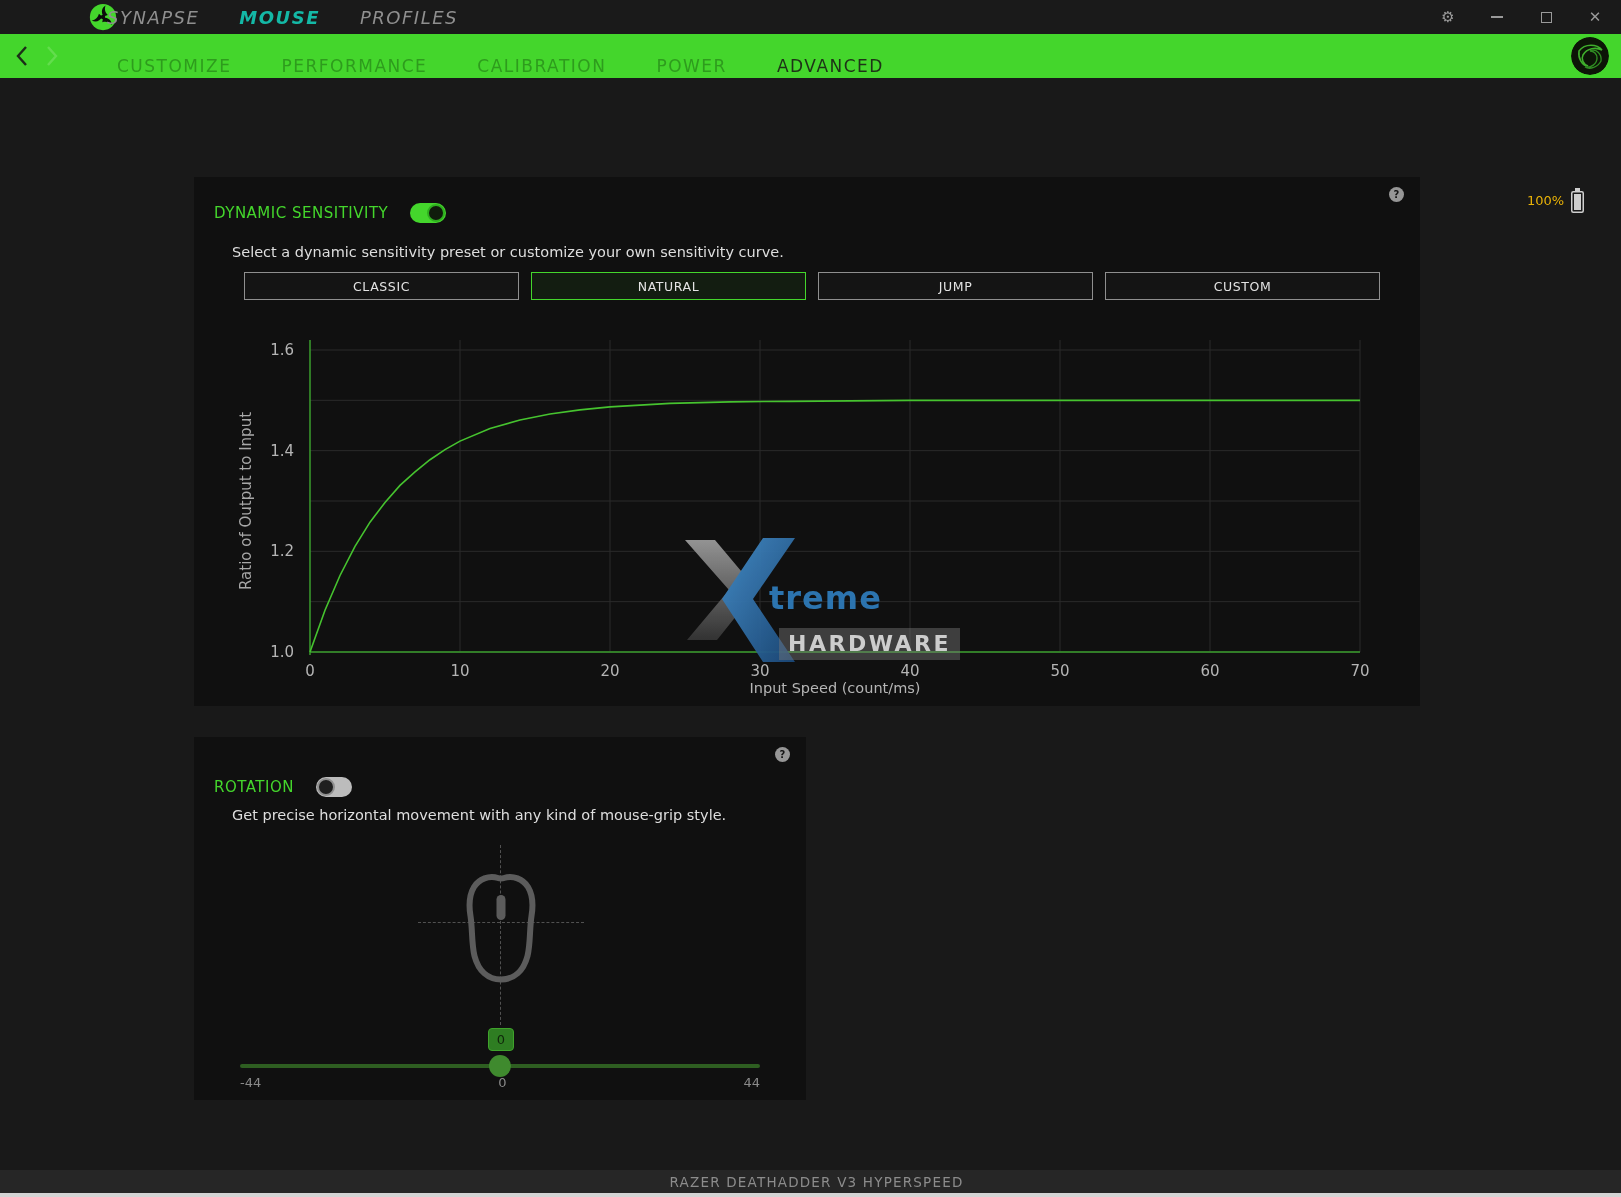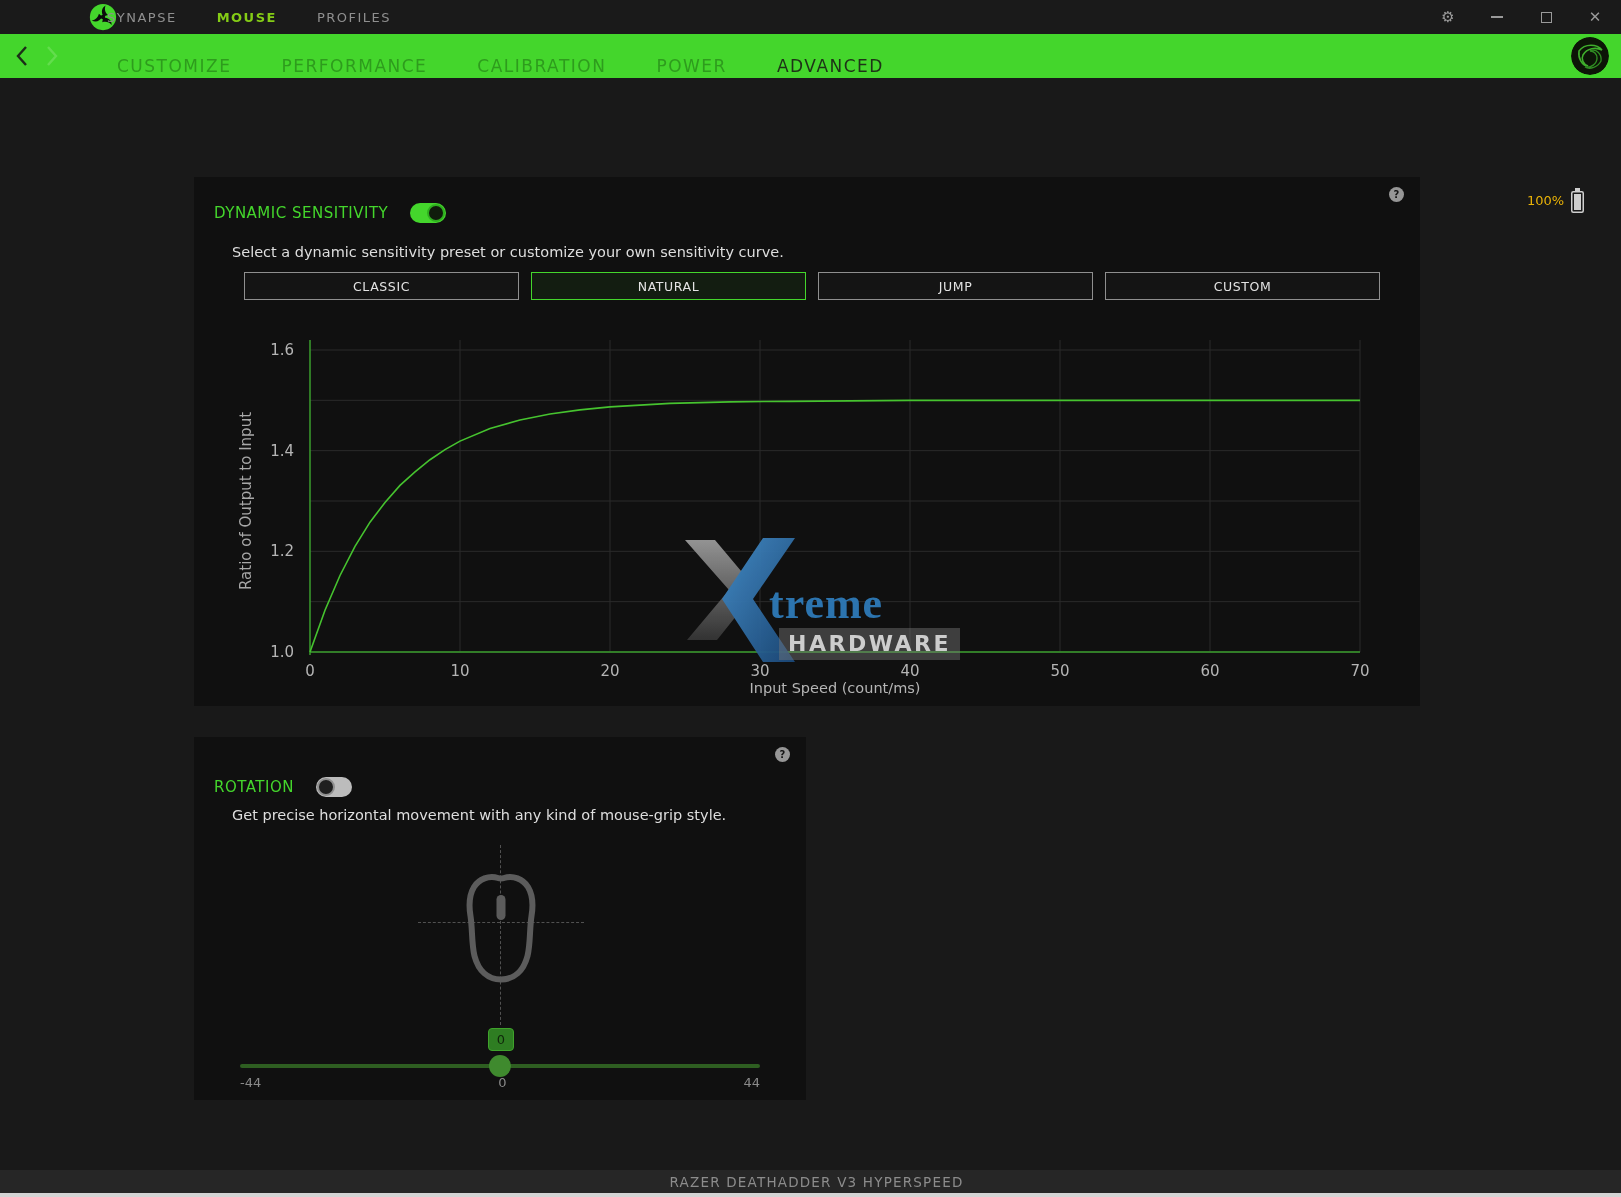--- a/index.html
+++ b/index.html
@@ -7,22 +7,22 @@
   .app {
     position:relative; width:1621px; height:1197px; overflow:hidden;
     background:#191919; font-family:"DejaVu Sans","Liberation Sans",sans-serif;
     -webkit-font-smoothing:antialiased;
   }
   
   .titlebar { position:absolute; left:0; top:0; width:100%; height:34px; background:#1a1a1a; }
   .logo-wrap { position:absolute; left:89px; top:3px; width:28px; height:28px; cursor:pointer; }
   .tb-tabs { position:absolute; left:107px; top:0; height:34px; display:flex; gap:40px; align-items:center; padding-left:56px; }
   .tb-tabs { left:51px; } 
-  .tb-tab { font-size:13px; letter-spacing:1.5px; color:#8f8f8f; cursor:pointer; }
-  .tb-tab.active { color:#84cc16; font-weight:bold; }
+  .tb-tab { font-size:18px; letter-spacing:1.5px; color:#8f8f8f; cursor:pointer;font-style:italic; }
+  .tb-tab.active { color:#14b8a6; font-weight:bold; }
   .tb-controls { position:absolute; right:18px; top:0; height:34px; display:flex; align-items:center; gap:33px; }
   .tb-ctrl { width:16px; height:16px; display:flex; align-items:center; justify-content:center; color:#9a9a9a; cursor:pointer; font-size:15px; }
   .ctrl-min-shape { width:12px; height:0; border-top:2px solid #9a9a9a; }
   .ctrl-max-shape { width:11px; height:11px; border:1.5px solid #9a9a9a; }
   
   .navbar { position:absolute; left:0; top:34px; width:100%; height:44px; background:#44d62c; }
   .nav-chevrons { position:absolute; left:14px; top:0; height:44px; display:flex; align-items:center; gap:14px; }
   .nav-back, .nav-fwd { width:16px; height:22px; cursor:pointer; }
   .nav-tabs { position:absolute; left:117px; top:0; height:44px; display:flex; gap:50px; align-items:center; padding-top:20px; }
   .nav-tab { font-size:17px; letter-spacing:1.5px; color:#2e9c1d; cursor:pointer; }
@@ -66,21 +66,21 @@
   .preset { flex:1; height:28px; border:1px solid #8f8f8f; background:rgba(255,255,255,0.02);
       color:#e3e3e3; font-size:12.5px; letter-spacing:.6px; display:flex; align-items:center;
       justify-content:center; cursor:pointer; }
   .preset.selected { border-color:#44d62c; background:rgba(68,214,44,0.07); }
   
   .chart-svg { position:absolute; left:0; top:150px; }
   .chart-svg text { font-family:"DejaVu Sans","Liberation Sans",sans-serif; }
   
   .watermark { position:absolute; left:471px; top:359px; width:300px; height:128px; opacity:.95; pointer-events:none; z-index:5; }
   .wm-x { position:absolute; left:0; top:0; }
-  .wm-treme { position:absolute; left:104px; top:46px; font-size:44px; font-weight:bold; color:#2e7ab8; letter-spacing:1px; line-height:1;font-family:Liberation Serif, serif; }
+  .wm-treme { position:absolute; left:104px; top:46px; font-size:32px; font-weight:bold; color:#2e7ab8; letter-spacing:1px; line-height:1; }
   .wm-hardware { position:absolute; left:114px; top:92px; font-size:22px; font-weight:bold; letter-spacing:2.5px;
       color:#d8d8d8; background:rgba(125,125,125,0.45); padding:3px 9px; line-height:1.2; }
   
   .cross-v { position:absolute; left:306px; top:108px; width:0; height:180px; border-left:1px dashed #515151; }
   .cross-h { position:absolute; left:224px; top:185px; width:166px; height:0; border-top:1px dashed #515151; }
   .mouse-wrap { position:absolute; left:271px; top:135px; }
   .value-badge { position:absolute; left:294px; top:291px; width:26px; height:23px; background:#2e7d22;
       border:1px solid #3fa32b; border-radius:4px; color:#10270b; font-size:13px;
       display:flex; align-items:center; justify-content:center; }
   .slider-track { position:absolute; left:46px; top:327px; width:520px; height:4px; background:#2e5e21; border-radius:2px; cursor:pointer; }

